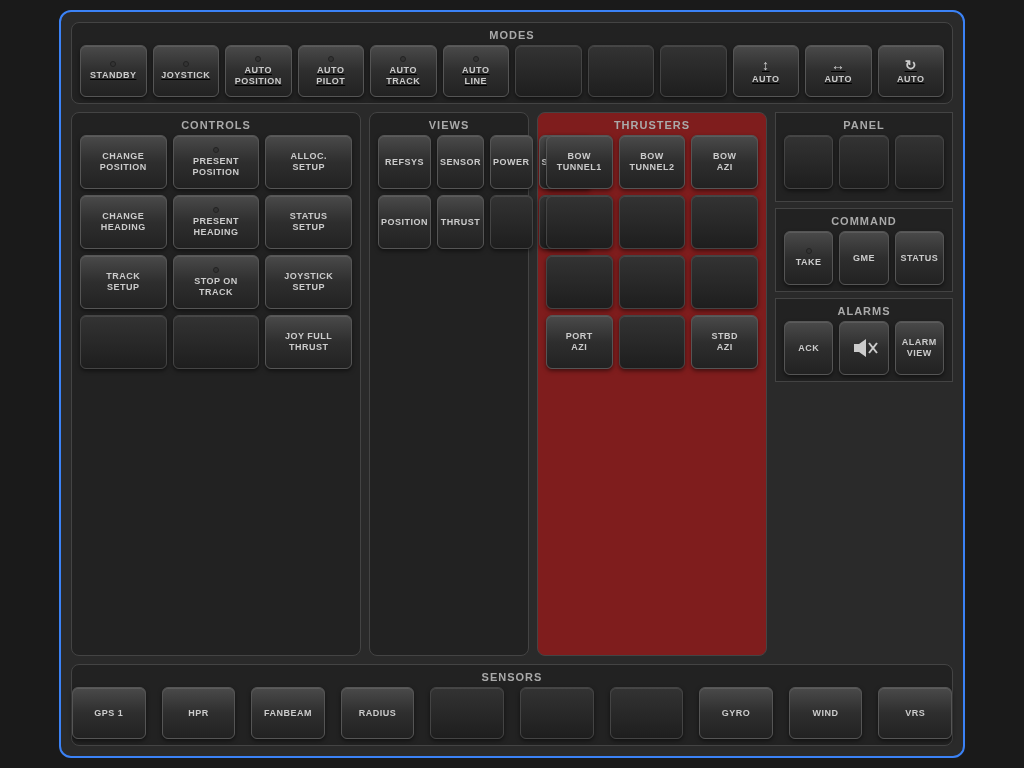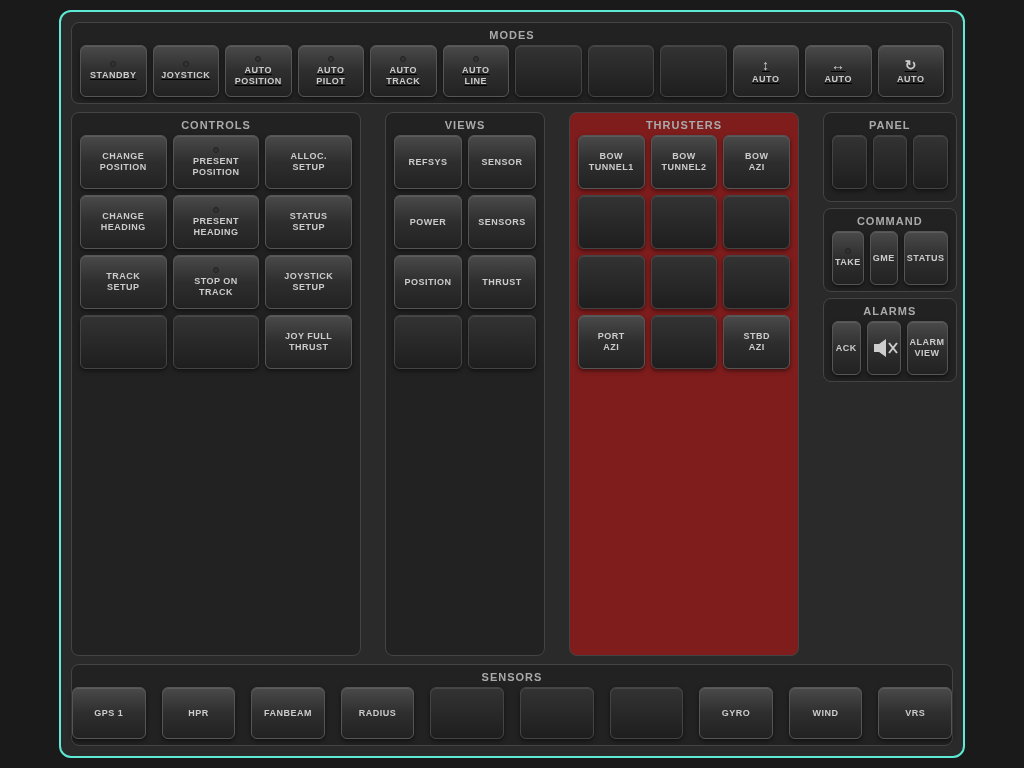--- a/index.html
+++ b/index.html
@@ -8,21 +8,21 @@
       display: flex;
       justify-content: center;
       align-items: center;
       width: 1024px;
       height: 768px;
       font-family: Arial, sans-serif;
       overflow: hidden;
     }
     .main-panel {
       background: #2a2a2a;
-      border: 2px solid #5eead4;
+      border: 2px solid #3b82f6;
       border-radius: 12px;
       width: 906px;
       height: 748px;
       padding: 10px;
       display: flex;
       flex-direction: column;
       gap: 8px;
     }
     
     .section-label {
@@ -89,21 +89,21 @@
       font-size: 9px;
     }
     .modes-btn-empty {
       width: 76px;
       height: 52px;
     }
 
     
     .middle-row {
       display: flex;
-      gap: 24px;
+      gap: 8px;
       flex: 1;
     }
 
     
     .controls-section {
       background: #222;
       border: 1px solid #444;
       border-radius: 8px;
       padding: 6px 8px;
       flex: 0 0 auto;
@@ -123,21 +123,21 @@
     .views-section {
       background: #222;
       border: 1px solid #444;
       border-radius: 8px;
       padding: 6px 8px;
       flex: 0 0 auto;
       width: 160px;
     }
     .views-grid {
       display: grid;
-      grid-template-columns: repeat(2, 1fr);
+      grid-template-columns: repeat(4, 1fr);
       gap: 6px;
     }
     .view-btn {
       height: 54px;
       font-size: 9px;
     }
 
     
     .thrusters-section {
       background: #7f1d1d;
@@ -160,21 +160,21 @@
     
     .right-panel {
       flex: 1;
       display: flex;
       flex-direction: column;
       gap: 6px;
     }
     .panel-section {
       background: #222;
       border: 1px solid #444;
-      border-radius: 8px;
+      border-radius: 0;
       padding: 6px 8px;
     }
     .panel-inner {
       min-height: 60px;
       display: grid;
       grid-template-columns: repeat(3, 1fr);
       gap: 6px;
     }
     .command-inner {
       display: grid;

